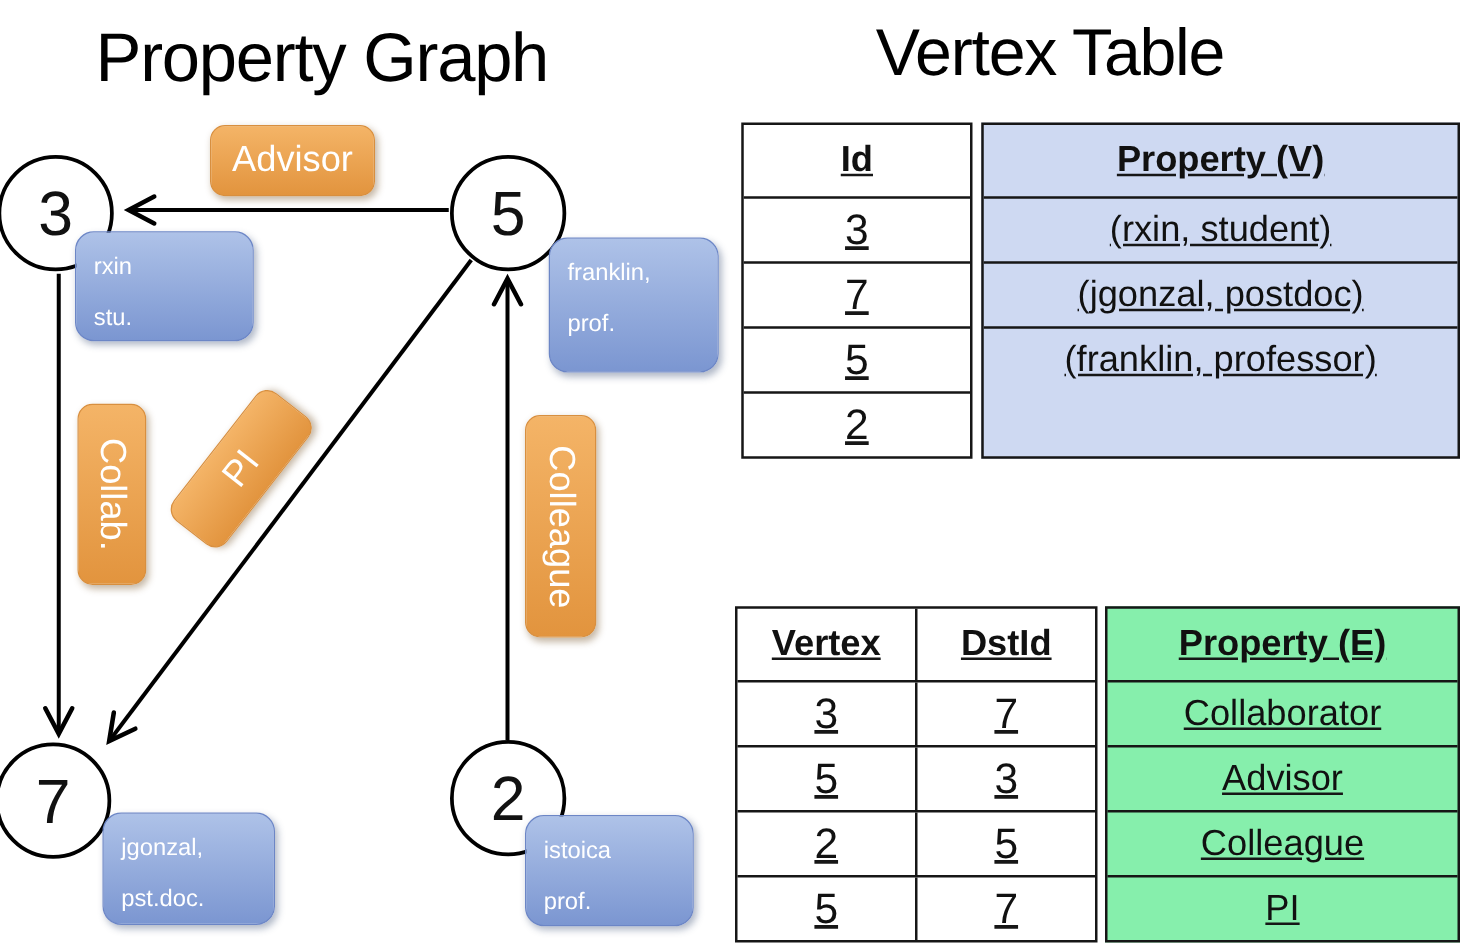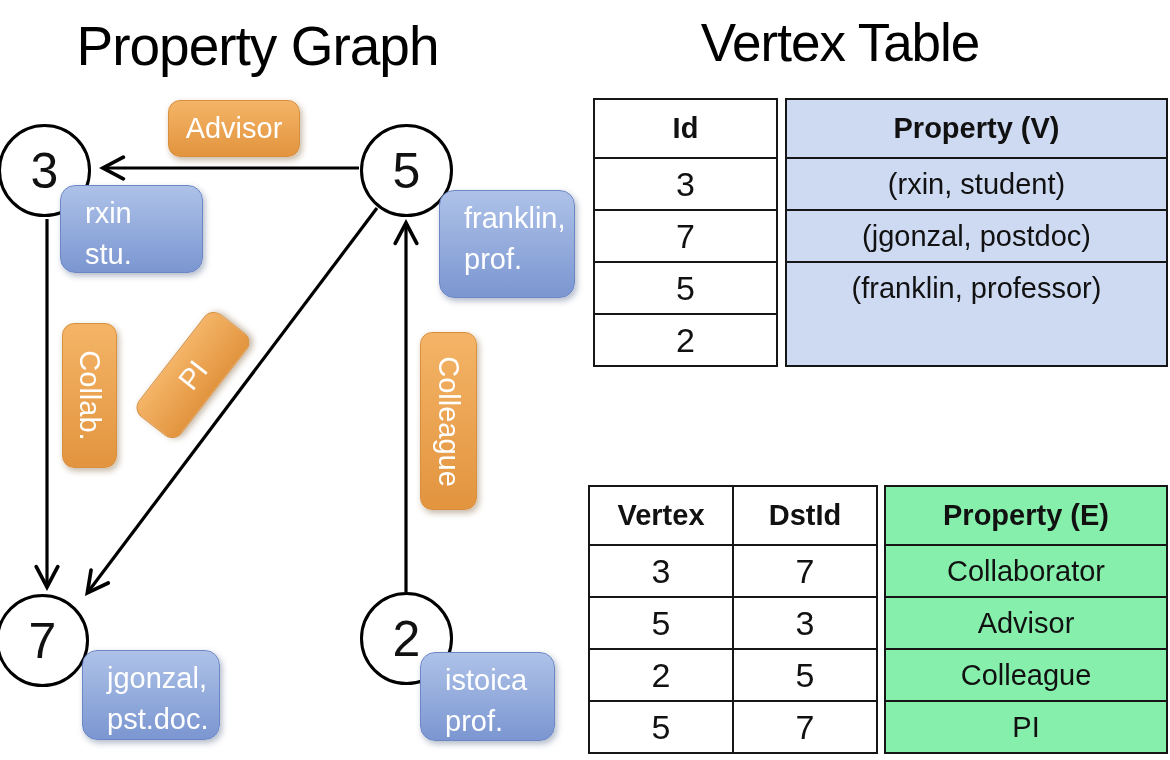--- a/index.html
+++ b/index.html
@@ -20,21 +20,21 @@
         border:3.5px solid #000;border-radius:50%;background:#fff;
         display:flex;align-items:center;justify-content:center;font-size:50px;color:#111;}
   .node-3{left:-2px;top:124px;}
   .node-5{left:360px;top:124px;}
   .node-7{left:-4px;top:594px;}
   .node-2{left:360px;top:592px;}
 
   .vcard{position:absolute;z-index:3;box-sizing:border-box;border-radius:15px;
          background:linear-gradient(#aec2e8,#7b96d1);border:1.5px solid #6c86c6;
          box-shadow:2px 3px 6px rgba(50,70,110,.38);
-         color:#fff;font-size:29px;line-height:41px;padding:7px 0 0 24px;}
+         color:#fff;font-size:19px;line-height:41px;padding:7px 0 0 14px;}
   .vcard-rxin{left:60px;top:185px;width:143px;height:88px;}
   .vcard-franklin{left:439px;top:190px;width:136px;height:108px;}
   .vcard-jgonzal{left:62px;top:650px;width:138px;height:90px;margin-left:20px;}
   .vcard-istoica{left:420px;top:652px;width:135px;height:89px;}
   .vcard span{display:block;}
 
   .elabel{position:absolute;z-index:3;box-sizing:border-box;border-radius:12px;
           background:linear-gradient(#f4b467,#e2943e);border:1px solid #d88f3f;
           box-shadow:2px 3px 6px rgba(110,75,30,.4);
           display:flex;align-items:center;justify-content:center;
@@ -42,21 +42,21 @@
   .elabel-advisor{left:168px;top:100px;width:132px;height:57px;}
   .elabel-collab{left:62px;top:323px;width:55px;height:145px;}
   .elabel-pi{left:128px;top:348px;width:130px;height:54px;transform:rotate(-52deg);}
   .elabel-colleague{left:420px;top:332px;width:57px;height:178px;}
   .rot90{transform:rotate(90deg);white-space:nowrap;}
 
   
   .tbl-wrap{position:absolute;display:flex;}
   .vertex-wrap{left:593px;top:98px;gap:7px;}
   .edge-wrap{left:588px;top:485px;gap:6px;}
-  .subtbl{box-sizing:border-box;border:2.5px solid #161616;background:#fff;}
+  .subtbl{box-sizing:border-box;border:2.5px solid #161616;background:#fff;text-decoration:underline;}
   .subtbl.fill-blue{background:#ced9f2;}
   .subtbl.fill-tan{background:#86efac;}
   .trow{display:flex;height:50px;}
   .trow.thead{height:57px;}
   .trow + .trow{border-top:2.5px solid #161616;}
   .tcell{flex:1;display:flex;align-items:center;justify-content:center;
          font-size:29px;color:#111;}
   .tcell + .tcell{border-left:2.5px solid #161616;}
   .thead .tcell{font-weight:bold;font-size:29px;}
   .num{font-size:34px;}

